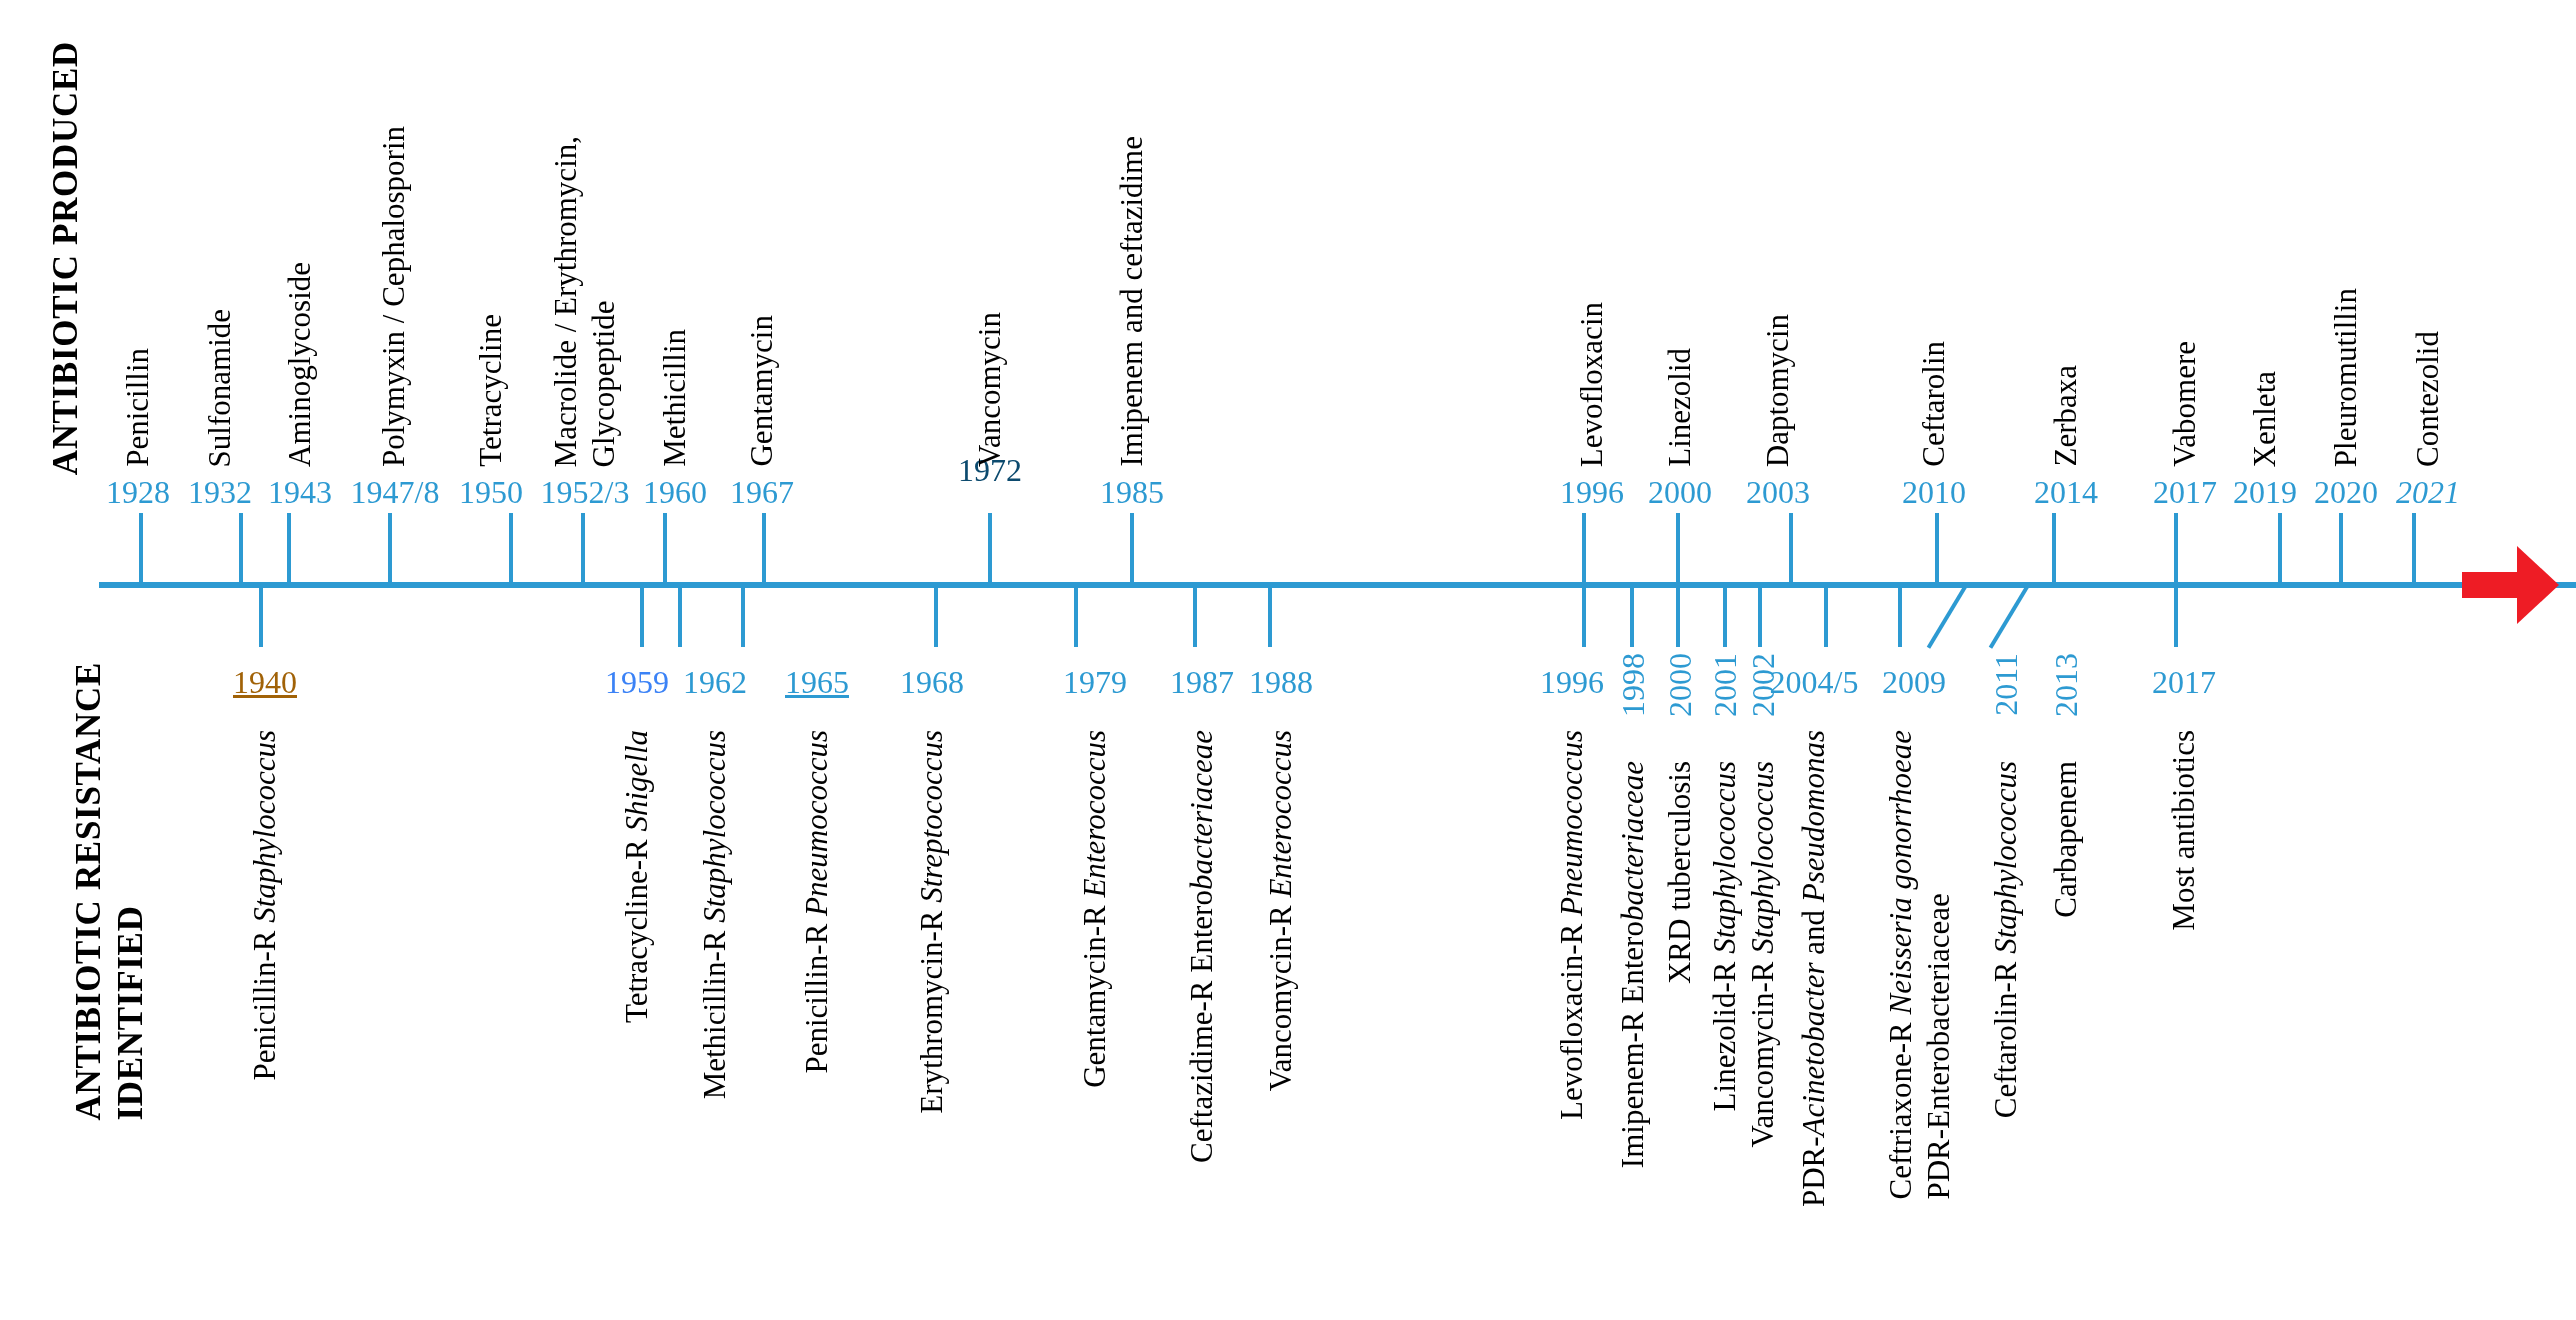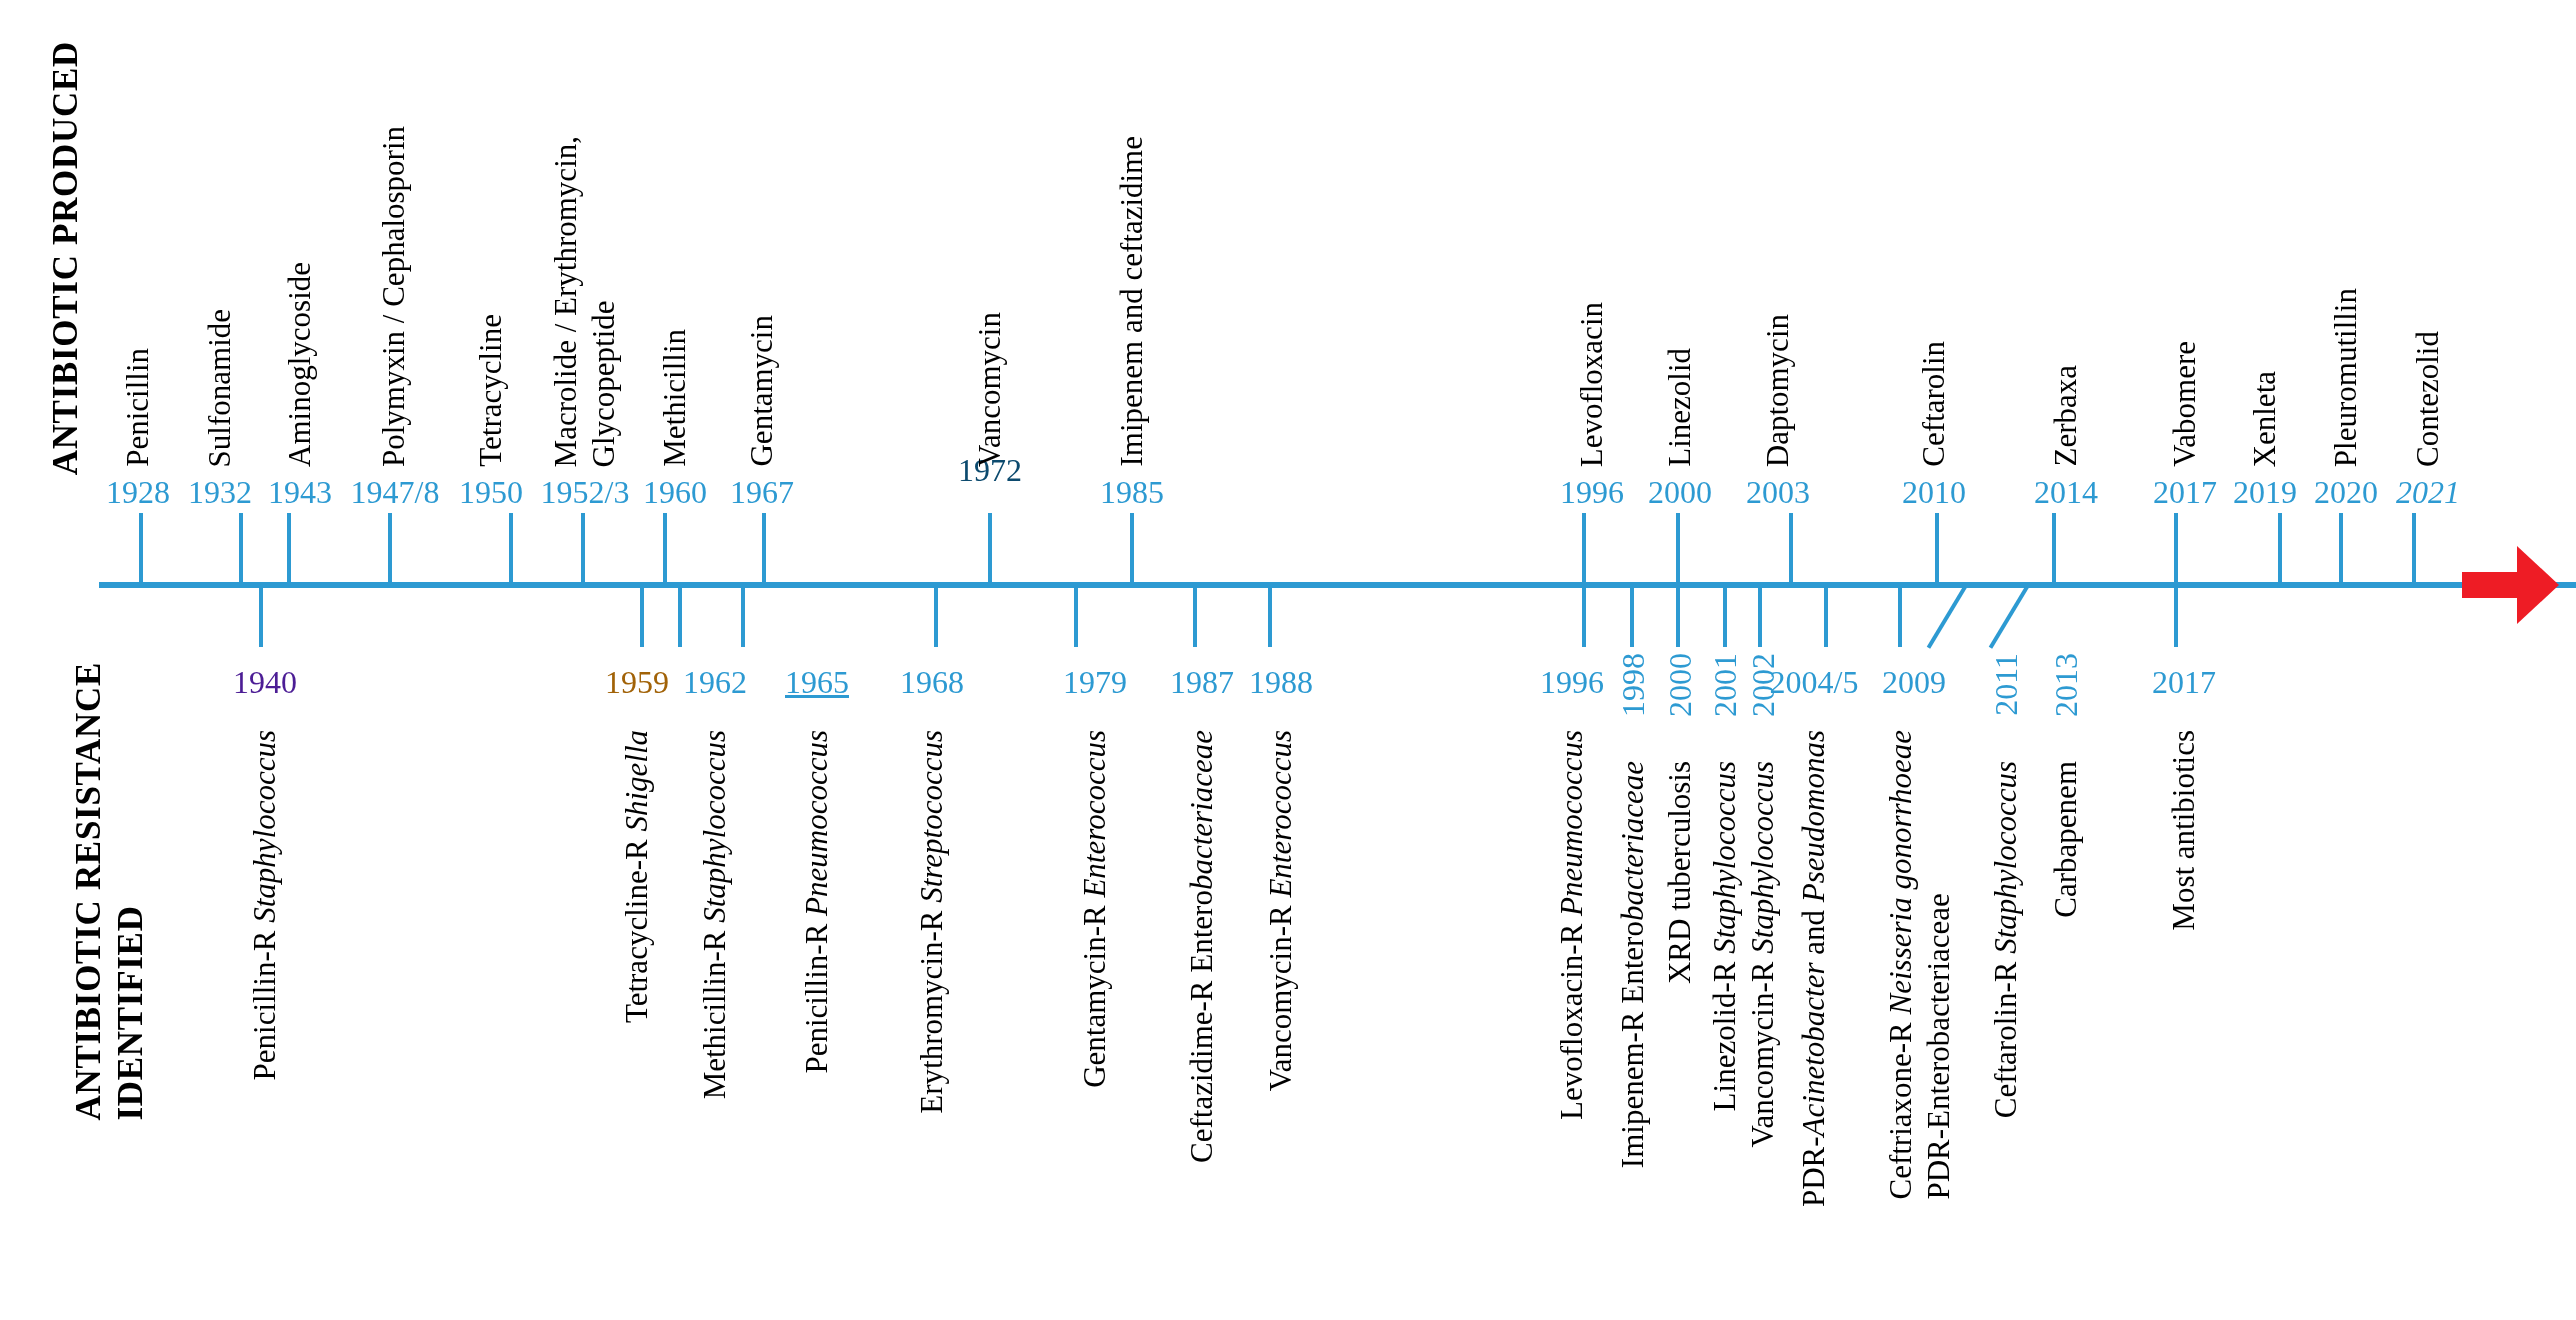--- a/index.html
+++ b/index.html
@@ -135,26 +135,26 @@
       <div class="year-h" style="left: 2346px; top: 474px; color: rgb(45, 154, 210);">2020</div>
       <div class="vtext" style="left: 2327px; bottom: 853px;">
         <span class="ln"><span>Pleuromutillin</span></span>
       </div>
       <div class="tick" style="left: 2412px; top: 513px; height: 71px; background: rgb(45, 154, 210);"></div>
       <div class="year-h" style="left: 2428px; top: 474px; color: rgb(45, 154, 210); font-style: italic;">2021</div>
       <div class="vtext" style="left: 2409px; bottom: 853px;">
         <span class="ln"><span>Contezolid</span></span>
       </div>
       <div class="tick" style="left: 259px; top: 586px; height: 61px; background: rgb(45, 154, 210);"></div>
-      <div class="year-h" style="left: 265px; top: 664px; color: #4c1d95;">1940</div>
+      <div class="year-h" style="left: 265px; top: 664px; color: #a16207; text-decoration: underline;">1940</div>
       <div class="vtext" style="left: 246px; top: 730px;">
         <span class="ln"><span>Penicillin-R </span><i>Staphylococcus</i></span>
       </div>
       <div class="tick" style="left: 640px; top: 586px; height: 61px; background: rgb(45, 154, 210);"></div>
-      <div class="year-h" style="left: 637px; top: 664px; color: #a16207;">1959</div>
+      <div class="year-h" style="left: 637px; top: 664px; color: #3b82f6;">1959</div>
       <div class="vtext" style="left: 618px; top: 730px;">
         <span class="ln"><span>Tetracycline-R </span><i>Shigella</i></span>
       </div>
       <div class="tick" style="left: 678px; top: 586px; height: 61px; background: rgb(45, 154, 210);"></div>
       <div class="year-h" style="left: 715px; top: 664px; color: rgb(45, 154, 210);">1962</div>
       <div class="vtext" style="left: 696px; top: 730px;">
         <span class="ln"><span>Methicillin-R </span><i>Staphylococcus</i></span>
       </div>
       <div class="tick" style="left: 741px; top: 586px; height: 61px; background: rgb(45, 154, 210);"></div>
       <div class="year-h" style="left: 817px; top: 664px; color: rgb(45, 154, 210); text-decoration: underline;">1965</div>

